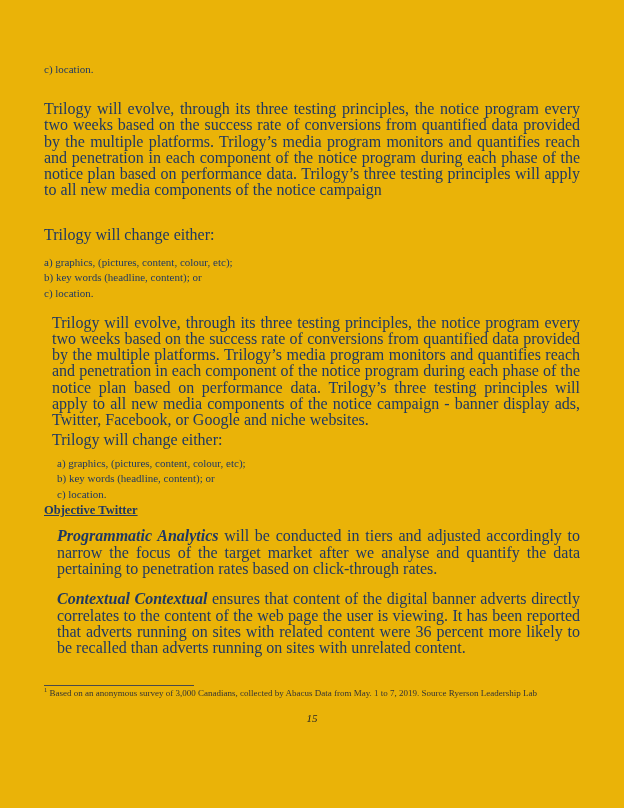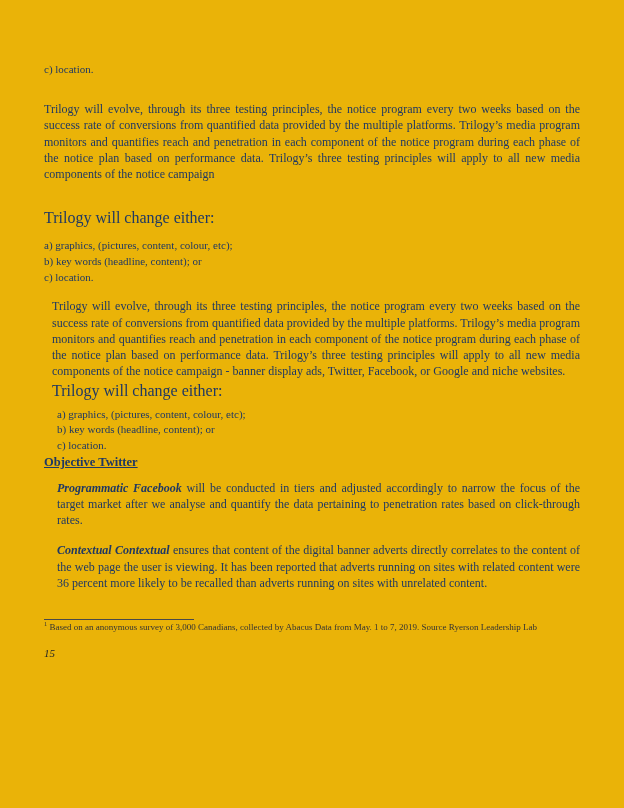--- a/index.html
+++ b/index.html
@@ -17,21 +17,21 @@
     font-family: "Liberation Serif", "DejaVu Serif", serif;
     color: #1f3864;
     overflow: hidden;
   }
   .small {
     font-size: 11px;
     line-height: 14px;
     margin: 0;
   }
   .body-par {
-    font-size: 12px;
+    font-size: 16px;
     line-height: 16.3px;
     text-align: justify;
     margin: 0;
   }
   .subhead {
     font-size: 16px;
     line-height: 16px;
     margin: 0;
   }
   .list {
@@ -80,20 +80,21 @@
     color: #333333;
     margin: 0;
   }
   .footnote-text sup {
     font-size: 6.5px;
     vertical-align: super;
     line-height: 0;
   }
   .page-number {
     margin-top: 13px;
+    text-align: center;
     font-size: 11px;
     color: #262626;
     font-style: italic;
   }
 </style>
 </head>
 <body>
 
 <div class="page">
 
@@ -115,21 +116,21 @@
   <p class="subhead indent-1 mt-3">Trilogy will change either:</p>
 
   <ul class="list indent-2 mt-8">
     <li>a) graphics, (pictures, content, colour, etc);</li>
     <li>b) key words (headline, content); or</li>
     <li>c) location.</li>
   </ul>
 
   <h2 class="section-heading indent-2 mt-15">Objective Twitter</h2>
 
-  <p class="body-par indent-2 mt-10"><span class="lead">Programmatic Facebook</span><span> will be conducted in tiers and adjusted accordingly to narrow the focus of the target market after we analyse and quantify the data pertaining to penetration rates based on click-through rates.</span></p>
+  <p class="body-par indent-2 mt-10"><span class="lead">Programmatic Analytics</span><span> will be conducted in tiers and adjusted accordingly to narrow the focus of the target market after we analyse and quantify the data pertaining to penetration rates based on click-through rates.</span></p>
 
   <p class="body-par indent-2 mt-14"><span class="lead">Contextual Contextual</span><span> ensures that content of the digital banner adverts directly correlates to the content of the web page the user is viewing. It has been reported that adverts running on sites with related content were 36 percent more likely to be recalled than adverts running on sites with unrelated content.</span></p>
 
   <div class="footnote-area">
     <hr class="footnote-rule">
     <p class="footnote-text"><sup>1</sup><span> Based on an anonymous survey of 3,000 Canadians, collected by Abacus Data from May. 1 to 7, 2019. Source Ryerson Leadership Lab</span></p>
   </div>
 
   <div class="page-number">15</div>
 

